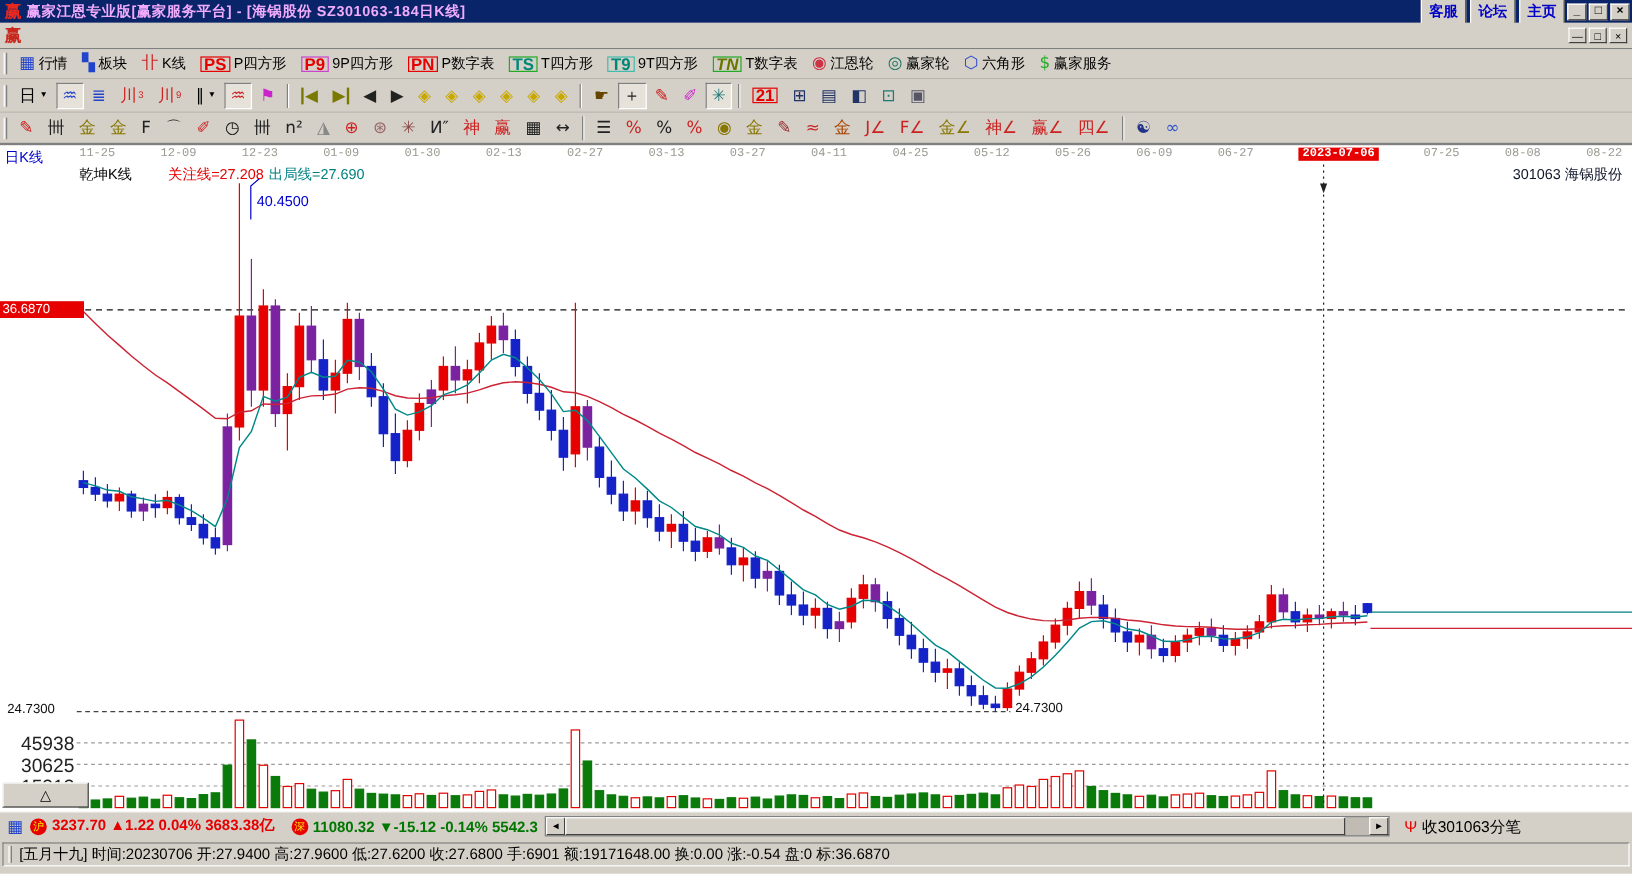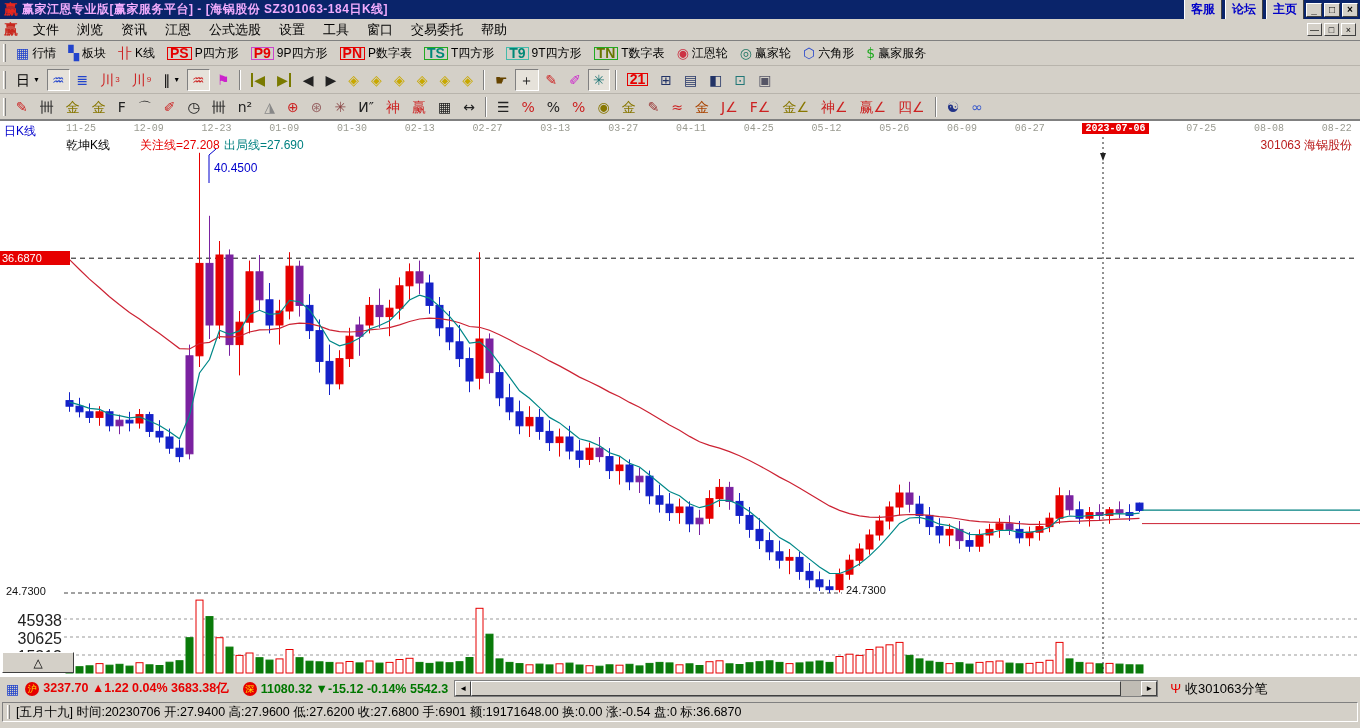--- a/index.html
+++ b/index.html
@@ -52,21 +52,21 @@
   .date-label.hl { background:#e60000; color:#fff; padding:0 3px; font-weight:bold; }
   #period-label { position:absolute; left:4px; top:2px; color:#0000cc; font-size:12px; }
   .anno { position:absolute; font-size:12px; white-space:nowrap; }
   #qiankun-label { left:66px; top:16px; color:#000; }
   #attention-label { left:140px; top:16px; color:#e60000; }
   #exit-label { left:224px; top:16px; color:#008080; }
   #peak-label { left:214px; top:40px; color:#0000cc; }
   #marker-price-label { left:0; top:130px; width:70px; height:14px; background:#e60000; color:#fff; font-size:11px; line-height:14px; padding-left:2px; }
   #low-axis-label { left:6px; top:464px; color:#111; font-size:11px; }
   #low-anno-label { left:846px; top:463px; color:#111; font-size:11px; }
-  #stock-label { right:8px; top:16px; color:#b91c1c; font-size:12px; }
+  #stock-label { right:8px; top:16px; color:#0f172a; font-size:12px; }
   .vol-label { position:absolute; width:48px; text-align:right; font-size:16px; color:#222; }
   #vol-expand { position:absolute; left:2px; top:531px; width:72px; height:21px; background:#d4d0c8;
     border:1px solid; border-color:#fff #404040 #404040 #fff; font-size:12px; color:#000; text-align:center; line-height:18px; }
 
   
   #status1 { position:absolute; left:0; top:676px; width:1360px; height:24px; background:#d4d0c8;
     border-top:1px solid #fff; display:flex; align-items:center; padding:0 4px; }
   .idx-icon { width:14px; height:14px; border-radius:50%; background:#e60000; color:#ffe400;
     font-size:9px; line-height:14px; text-align:center; margin:0 4px; flex:none; }
   #sh-text { color:#e60000; font-size:12.5px; font-weight:bold; white-space:nowrap; }
@@ -94,21 +94,20 @@
   <button class="chip-btn">客服</button>
   <button class="chip-btn">论坛</button>
   <button class="chip-btn">主页</button>
   <button class="ctl-btn">_</button>
   <button class="ctl-btn">□</button>
   <button class="ctl-btn">×</button>
 </div>
 
 <div id="menubar">
   <span id="menu-logo">赢</span>
-  <span id="menu-items"><span class="menu-item">文件</span><span class="menu-item">浏览</span><span class="menu-item">资讯</span><span class="menu-item">江恩</span><span class="menu-item">公式选股</span><span class="menu-item">设置</span><span class="menu-item">工具</span><span class="menu-item">窗口</span><span class="menu-item">交易委托</span><span class="menu-item">帮助</span></span>
   <span class="title-spacer"></span>
   <button class="mdi-btn">—</button>
   <button class="mdi-btn">□</button>
   <button class="mdi-btn">×</button>
 </div>
 
 <div id="toolbar1" class="toolbar">
     <div class="tb-grip"></div>
     <div class="tb-item">
       <span class="tb-glyph" style="color: rgb(34, 68, 204);">▦</span>
@@ -136,21 +135,21 @@
     </div>
     <div class="tb-item">
       <span class="tb-box" style="color: rgb(0, 136, 119); border-color: rgb(34, 170, 34);">TS</span>
       <span class="tb-label">T四方形</span>
     </div>
     <div class="tb-item">
       <span class="tb-box" style="color: rgb(0, 136, 119); border-color: rgb(68, 187, 170);">T9</span>
       <span class="tb-label">9T四方形</span>
     </div>
     <div class="tb-item">
-      <span class="tb-box" style="color: rgb(102, 119, 0); border-color: rgb(34, 170, 34);">TN</span>
+      <span class="tb-box" style="color: rgb(102, 119, 0); border-color: rgb(34, 170, 34); font-style: italic;">TN</span>
       <span class="tb-label">T数字表</span>
     </div>
     <div class="tb-item">
       <span class="tb-glyph" style="color: rgb(204, 51, 68);">◉</span>
       <span class="tb-label">江恩轮</span>
     </div>
     <div class="tb-item">
       <span class="tb-glyph" style="color: rgb(34, 119, 102);">◎</span>
       <span class="tb-label">赢家轮</span>
     </div>

